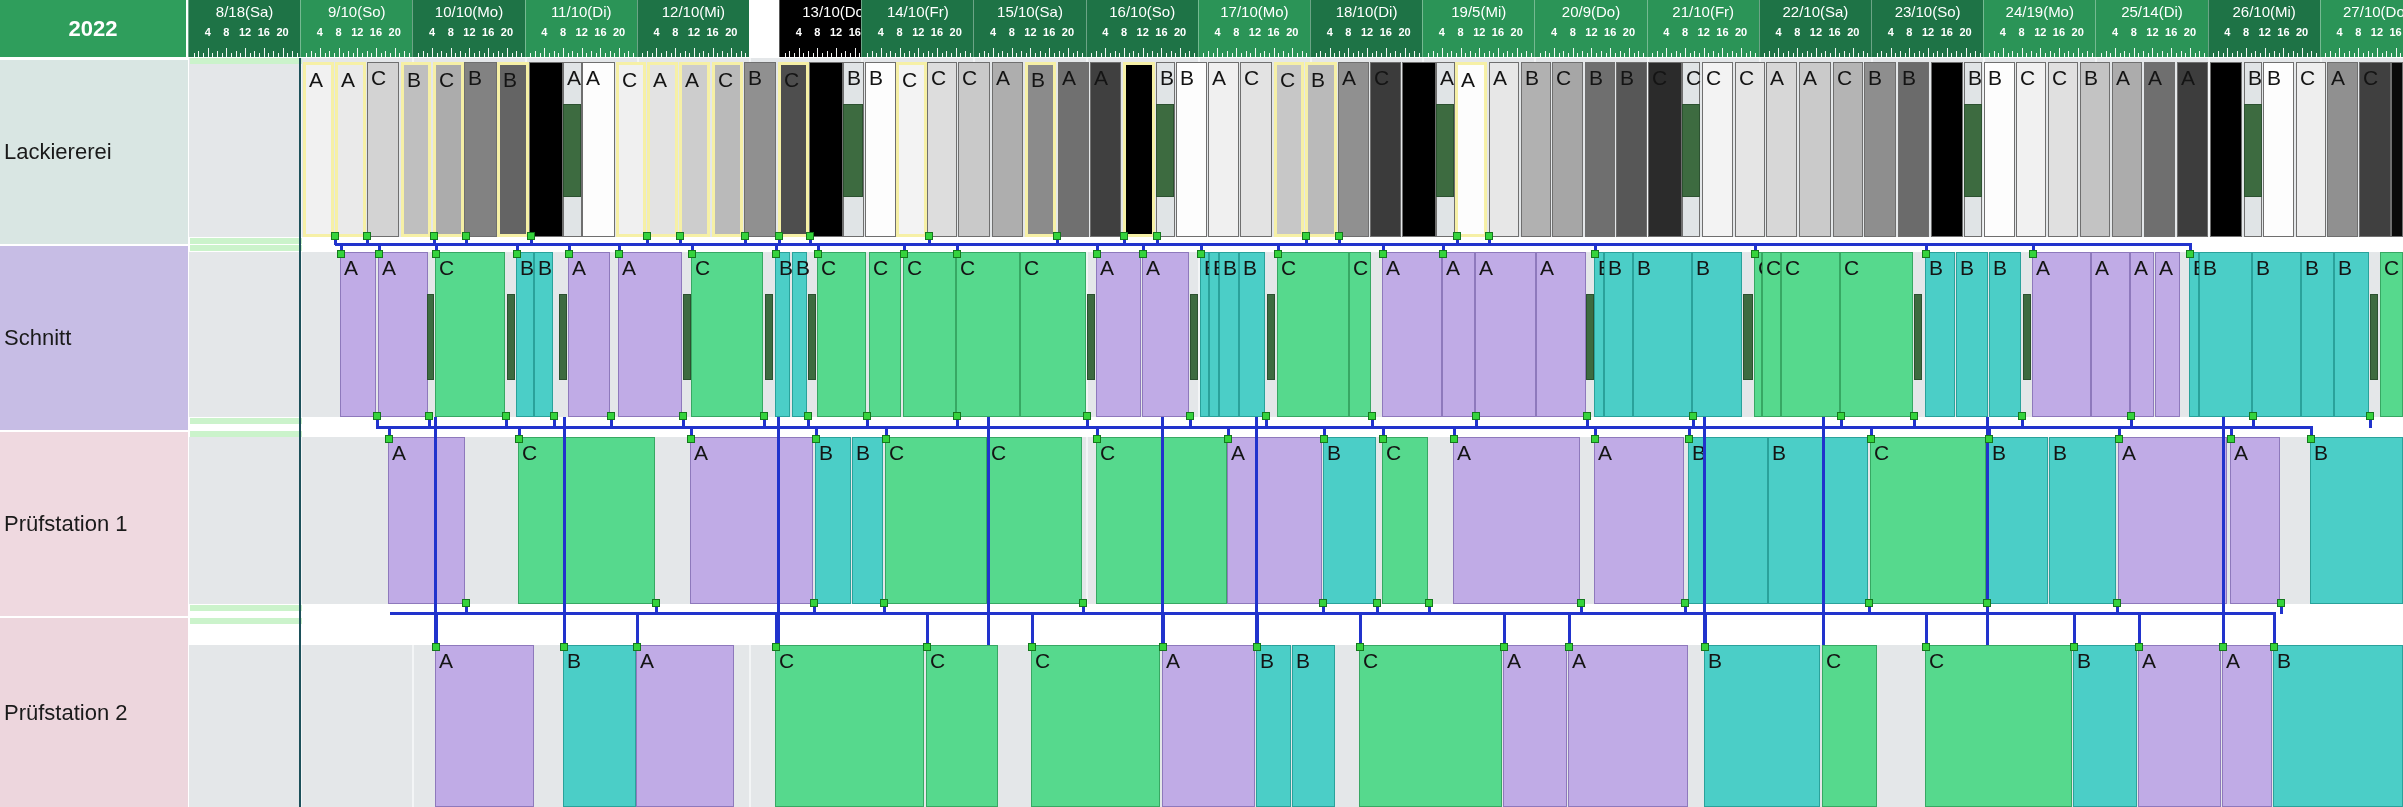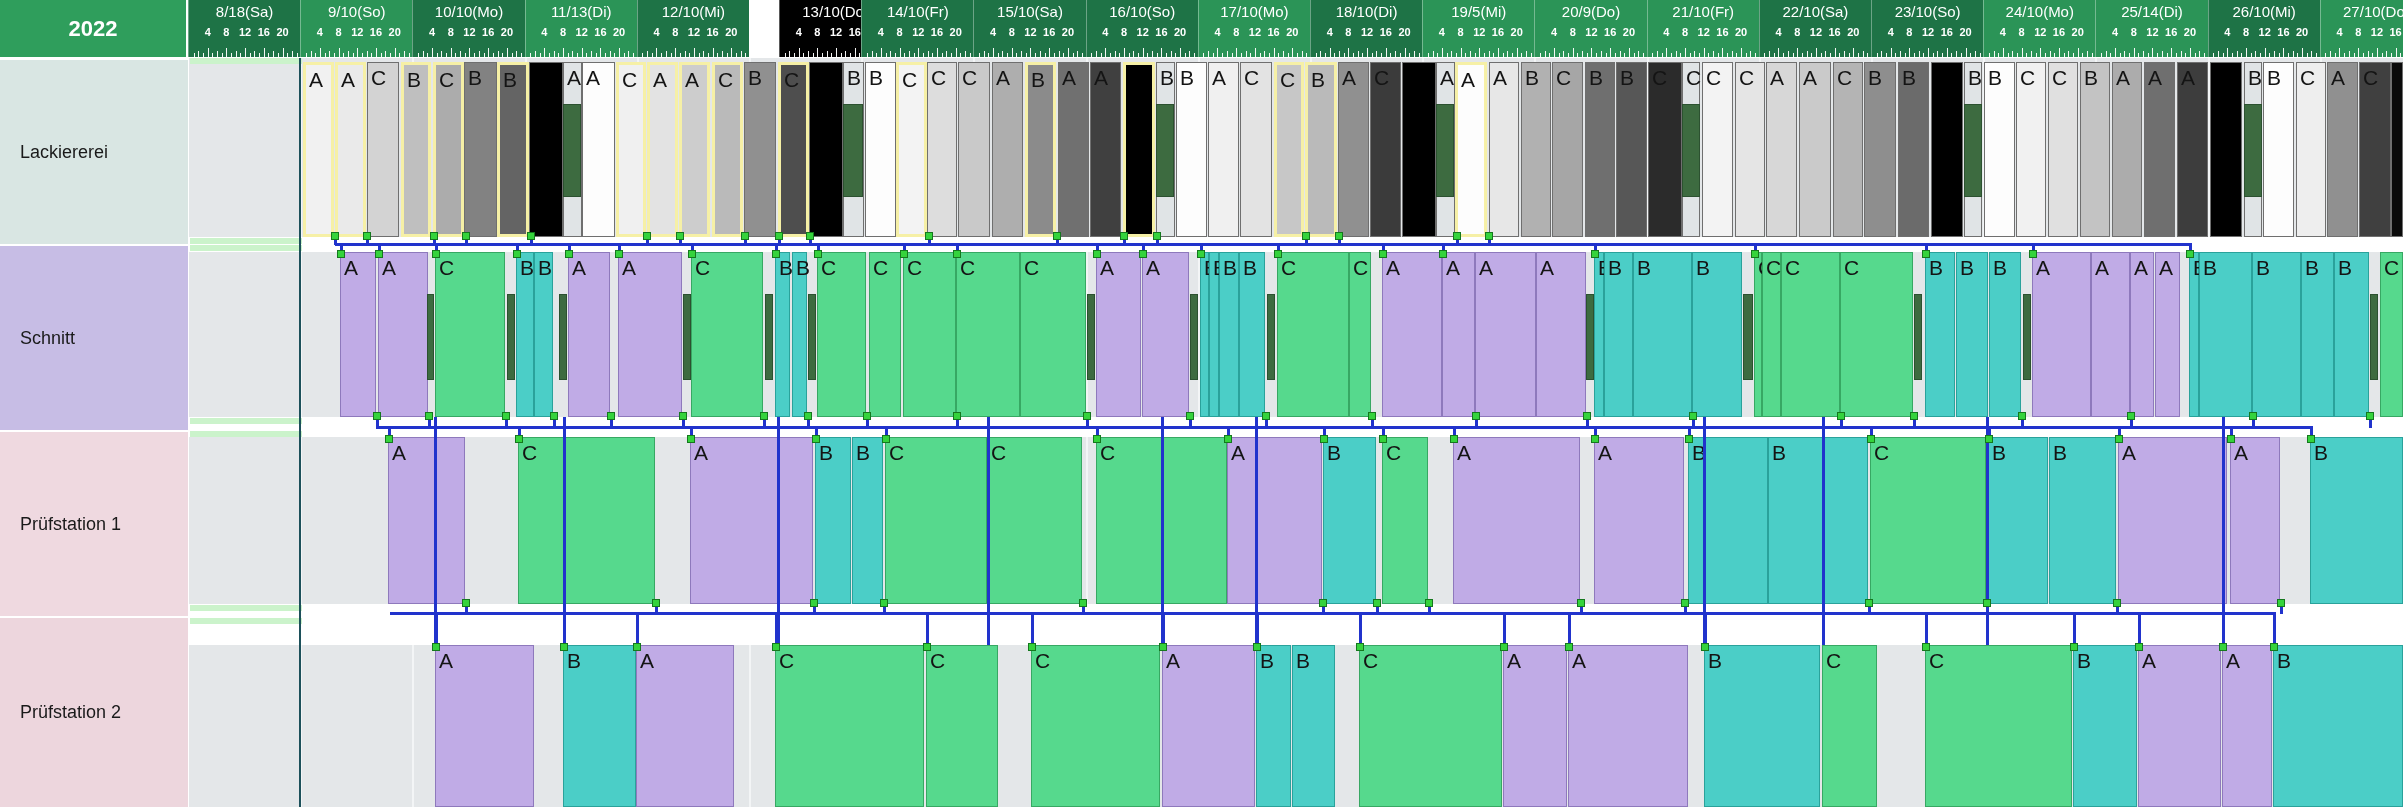--- a/index.html
+++ b/index.html
@@ -9,21 +9,21 @@
   #header{position:absolute;left:0;top:0;width:2403px;height:57px;overflow:hidden;}
   #year-cell{position:absolute;left:0;top:0;width:188px;height:57px;display:flex;
        align-items:center;justify-content:center;color:#fff;font-size:22px;font-weight:bold;
        border-right:2px solid #fff;box-sizing:border-box;}
   .day-cell{position:absolute;top:0;height:57px;box-sizing:border-box;border-left:1px solid rgba(255,255,255,.35);}
   .day-label{position:absolute;top:3px;width:100%;text-align:center;color:#fff;font-size:15px;}
   .hour-label{position:absolute;top:26px;color:#fff;font-size:11px;font-weight:bold;transform:translateX(-50%);}
   .tick{position:absolute;bottom:0;width:1px;background:rgba(255,255,255,.95);}
   
   .row-label{position:absolute;left:0;width:188px;box-sizing:border-box;border-top:2px solid #fff;
-       display:flex;align-items:center;padding-left:20px;font-size:18px;color:#1a1a1a;}
+       display:flex;align-items:center;padding-left:4px;font-size:22px;color:#1a1a1a;}
   .lane{position:absolute;left:189px;width:2214px;}
   .gridline{position:absolute;top:0;width:2px;height:100%;}
   .strip{position:absolute;height:6px;}
   .bar{position:absolute;box-sizing:border-box;}
   .bar span{position:absolute;left:3px;top:3px;font-size:21px;color:#141414;white-space:nowrap;line-height:1.1;}
   .maint{position:absolute;box-sizing:border-box;}
   .cline{position:absolute;}
   .marker{position:absolute;width:8px;height:8px;box-sizing:border-box;}
   #origin-line{position:absolute;width:2px;}
 </style>
@@ -121,21 +121,21 @@
           <div class="tick" style="left: 74.8px; height: 9px;"></div>
           <div class="tick" style="left: 79.475px; height: 4px;"></div>
           <div class="tick" style="left: 84.15px; height: 6px;"></div>
           <div class="tick" style="left: 88.825px; height: 4px;"></div>
           <div class="tick" style="left: 93.5px; height: 9px;"></div>
           <div class="tick" style="left: 98.175px; height: 4px;"></div>
           <div class="tick" style="left: 102.85px; height: 6px;"></div>
           <div class="tick" style="left: 107.525px; height: 4px;"></div>
         </div>
         <div class="day-cell" style="left: 524.6px; width: 112.2px; background: rgb(43, 148, 87);">
-          <div class="day-label">11/13(Di)</div>
+          <div class="day-label">11/10(Di)</div>
           <div class="hour-label" style="left: 18.7px;">4</div>
           <div class="hour-label" style="left: 37.4px;">8</div>
           <div class="hour-label" style="left: 56.1px;">12</div>
           <div class="hour-label" style="left: 74.8px;">16</div>
           <div class="hour-label" style="left: 93.5px;">20</div>
           <div class="tick" style="left: 4.675px; height: 4px;"></div>
           <div class="tick" style="left: 9.35px; height: 6px;"></div>
           <div class="tick" style="left: 14.025px; height: 4px;"></div>
           <div class="tick" style="left: 18.7px; height: 9px;"></div>
           <div class="tick" style="left: 23.375px; height: 4px;"></div>
@@ -524,21 +524,21 @@
           <div class="tick" style="left: 74.8px; height: 9px;"></div>
           <div class="tick" style="left: 79.475px; height: 4px;"></div>
           <div class="tick" style="left: 84.15px; height: 6px;"></div>
           <div class="tick" style="left: 88.825px; height: 4px;"></div>
           <div class="tick" style="left: 93.5px; height: 9px;"></div>
           <div class="tick" style="left: 98.175px; height: 4px;"></div>
           <div class="tick" style="left: 102.85px; height: 6px;"></div>
           <div class="tick" style="left: 107.525px; height: 4px;"></div>
         </div>
         <div class="day-cell" style="left: 1983.2px; width: 112.2px; background: rgb(43, 148, 87);">
-          <div class="day-label">24/10(Mo)</div>
+          <div class="day-label">24/19(Mo)</div>
           <div class="hour-label" style="left: 18.7px;">4</div>
           <div class="hour-label" style="left: 37.4px;">8</div>
           <div class="hour-label" style="left: 56.1px;">12</div>
           <div class="hour-label" style="left: 74.8px;">16</div>
           <div class="hour-label" style="left: 93.5px;">20</div>
           <div class="tick" style="left: 4.675px; height: 4px;"></div>
           <div class="tick" style="left: 9.35px; height: 6px;"></div>
           <div class="tick" style="left: 14.025px; height: 4px;"></div>
           <div class="tick" style="left: 18.7px; height: 9px;"></div>
           <div class="tick" style="left: 23.375px; height: 4px;"></div>

